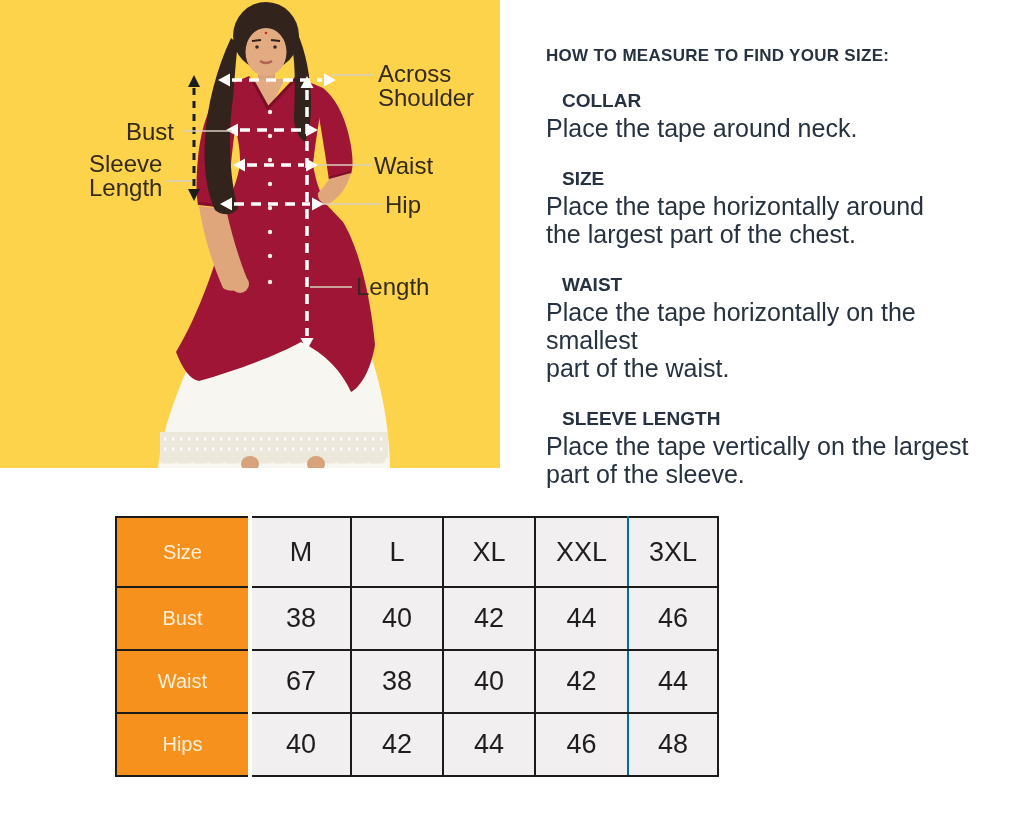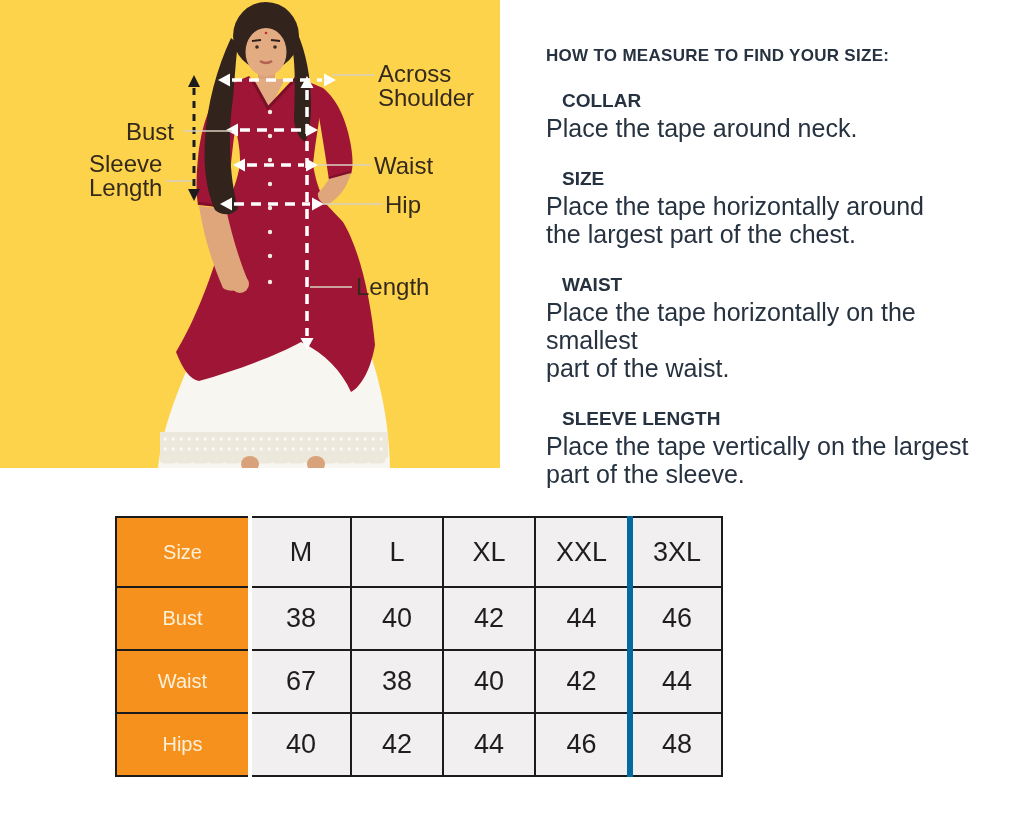--- a/index.html
+++ b/index.html
@@ -22,21 +22,21 @@
   
   .size-table-wrap{position:absolute;left:115px;top:516px;}
   table.size-table{border-collapse:collapse;table-layout:fixed;}
   table.size-table td{text-align:center;vertical-align:middle;padding:0;}
   tr.hdr{height:70px;} tr.r{height:63px;}
   td.lbl{width:131px;background:#F6911E;color:#FBF0D9;font-size:20px;font-weight:500;
          border:2px solid #1b1b1b;border-right:4px solid #ffffff;}
   td.val{background:#F1EFF0;color:#1e1e1e;font-size:27px;
          border:2px solid #1b1b1b;}
   td.c1{width:98px;} td.c2{width:90px;} td.c3{width:90px;} td.c4{width:91px;} td.c5{width:88px;}
-  td.c4{border-right:6px solid #0369a1;}
+  td.c4{border-right:2px solid #0369a1;}
   td.c5{border-left:2px solid #ef4444;}
 </style>
 </head>
 <body>
 
 <div class="page">
 
   <div class="diagram">
     <svg width="500" height="468" viewBox="0 0 500 468">
 

